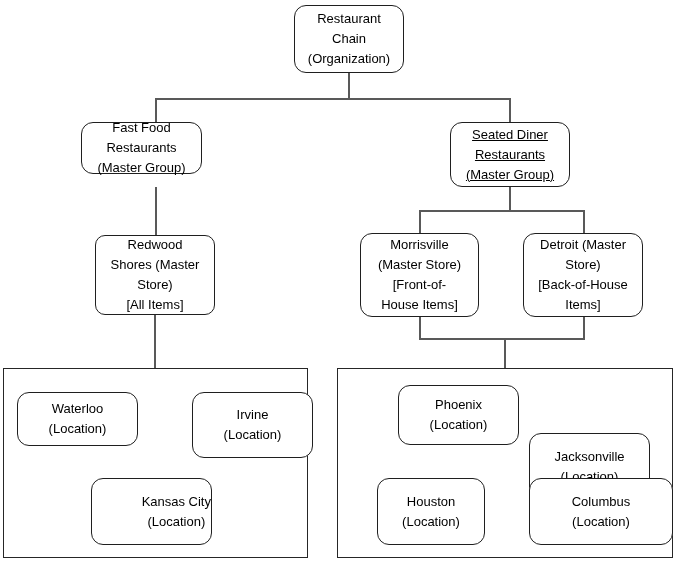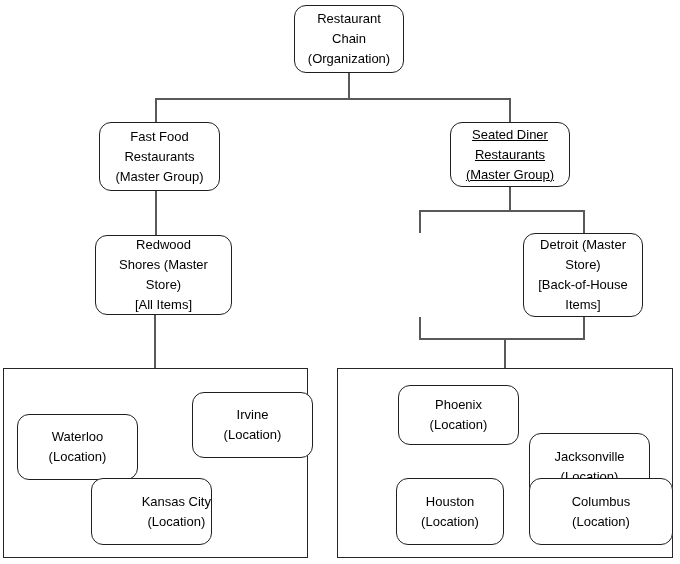--- a/index.html
+++ b/index.html
@@ -27,69 +27,75 @@
 <body>
 
 <div class="canvas">
 
   <div class="node" style="left:294px;top:5px;width:110px;height:68px;">
     <span>Restaurant
 Chain
 (Organization)</span>
   </div>
 
-  <div class="node" style="left:99px;top:122px;width:121px;height:69px;">
+  <div class="node" style="left:81px;top:122px;width:121px;height:52px;">
     <span>Fast Food
 Restaurants
 (Master Group)</span>
   </div>
   <div class="node" style="left:450px;top:122px;width:120px;height:65px;text-decoration:underline;">
     <span>Seated Diner
 Restaurants
 (Master Group)</span>
   </div>
 
-  <div class="node" style="left:95px;top:235px;width:137px;height:80px;">
+  <div class="node" style="left:95px;top:235px;width:120px;height:80px;border-radius:10px;">
     <span>Redwood
 Shores (Master
 Store)
 [All Items]</span>
+  </div>
+  <div class="node" style="left:360px;top:233px;width:119px;height:84px;">
+    <span>Morrisville
+(Master Store)
+[Front-of-
+House Items]</span>
   </div>
   <div class="node" style="left:523px;top:233px;width:120px;height:84px;justify-content:center;">
     <span>Detroit (Master
 Store)
 [Back-of-House
 Items]</span>
   </div>
 
   <div class="container-box" style="left:3px;top:368px;width:305px;height:190px;"></div>
   <div class="container-box" style="left:337px;top:368px;width:336px;height:190px;"></div>
 
-  <div class="node" style="left:17px;top:392px;width:121px;height:66px;margin-top:22px;">
+  <div class="node" style="left:17px;top:392px;width:121px;height:54px;">
     <span>Waterloo
 (Location)</span>
   </div>
   <div class="node" style="left:166px;top:392px;width:121px;height:66px;margin-left:26px;">
     <span>Irvine
 (Location)</span>
   </div>
   <div class="node" style="left:91px;top:478px;width:121px;height:67px;justify-content:flex-end;">
     <span>Kansas City
 (Location)</span>
   </div>
 
   <div class="node" style="left:398px;top:385px;width:121px;height:60px;">
     <span>Phoenix
 (Location)</span>
   </div>
   <div class="node" style="left:529px;top:385px;width:121px;height:67px;margin-top:48px;">
     <span>Jacksonville
 (Location)</span>
   </div>
-  <div class="node" style="left:377px;top:478px;width:108px;height:67px;margin-left:19px;">
+  <div class="node" style="left:377px;top:478px;width:108px;height:67px;">
     <span>Houston
 (Location)</span>
   </div>
   <div class="node" style="left:529px;top:478px;width:144px;height:67px;">
     <span>Columbus
 (Location)</span>
   </div>
 
   <div class="vline" style="left:348px;top:73px;height:26px;"></div>
   <div class="hline" style="left:155px;top:98px;width:356px;"></div>

